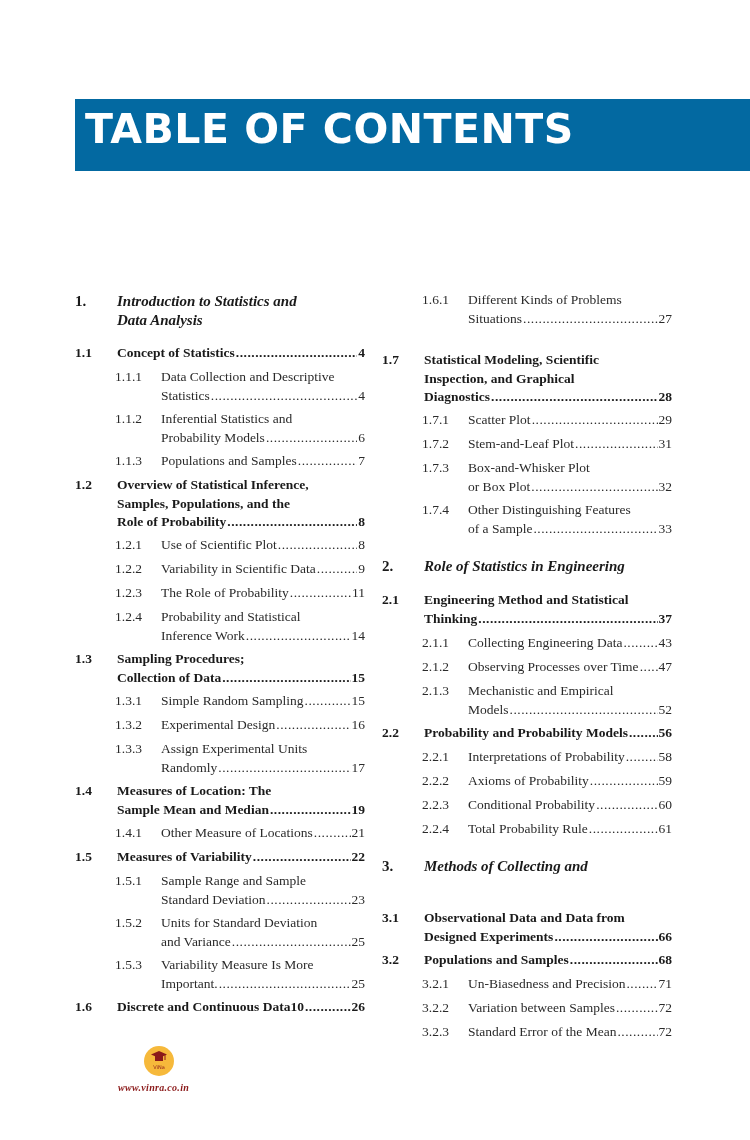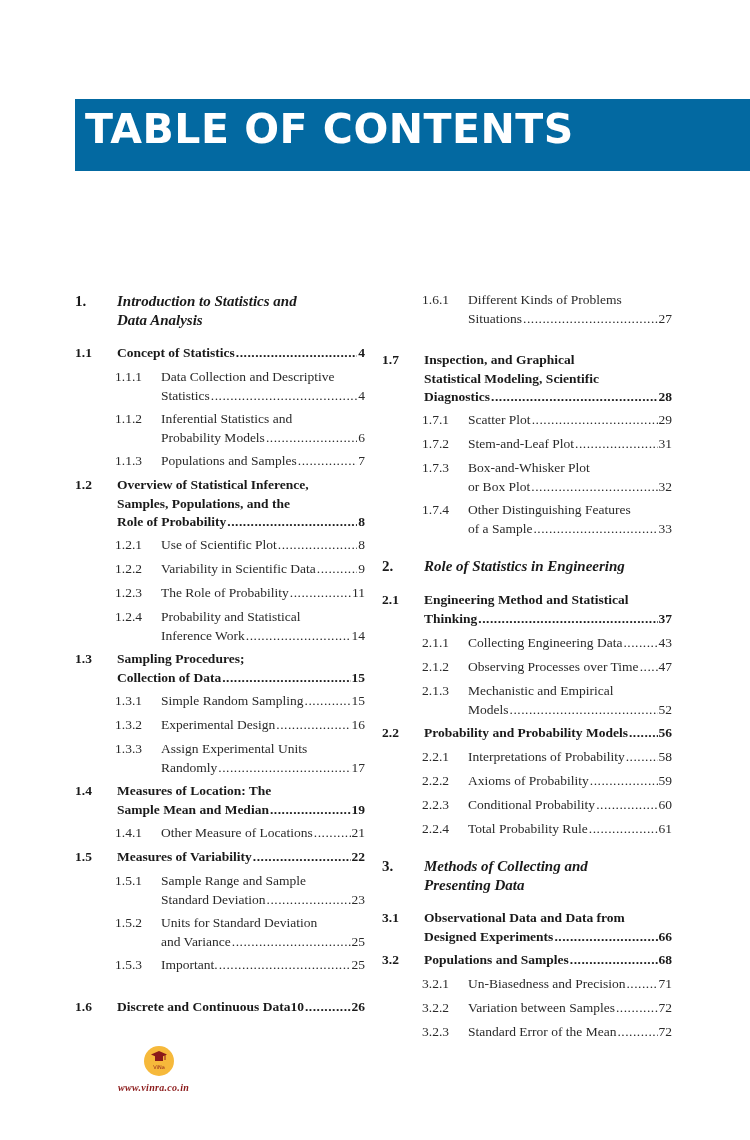--- a/index.html
+++ b/index.html
@@ -244,20 +244,21 @@
         <div class="line">
           <span class="t">and Variance</span>
           <span class="dots"></span>
           <span class="pg">25</span>
         </div>
       </div>
     </div>
     <div class="entry sub" style="top: 956px;">
       <span class="num">1.5.3</span>
       <div class="txt">
+        <div class="plain">Variability Measure Is More</div>
         <div class="line">
           <span class="t">Important.</span>
           <span class="dots"></span>
           <span class="pg">25</span>
         </div>
       </div>
     </div>
     <div class="entry section" style="top: 998px;">
       <span class="num">1.6</span>
       <div class="txt">
@@ -277,22 +278,22 @@
         <div class="line">
           <span class="t">Situations</span>
           <span class="dots"></span>
           <span class="pg">27</span>
         </div>
       </div>
     </div>
     <div class="entry section" style="top: 351px;">
       <span class="num">1.7</span>
       <div class="txt">
+        <div class="plain">Statistical Modeling, Scientific</div>
         <div class="plain">Inspection, and Graphical</div>
-        <div class="plain">Statistical Modeling, Scientific</div>
         <div class="line">
           <span class="t">Diagnostics</span>
           <span class="dots"></span>
           <span class="pg">28</span>
         </div>
       </div>
     </div>
     <div class="entry sub" style="top: 411px;">
       <span class="num">1.7.1</span>
       <div class="txt">
@@ -430,21 +431,20 @@
           <span class="t">Total Probability Rule</span>
           <span class="dots"></span>
           <span class="pg">61</span>
         </div>
       </div>
     </div>
     <div class="entry chapter" style="top: 857px;">
       <span class="num">3.</span>
       <div class="txt">
         <div class="plain">Methods of Collecting and</div>
-        <div class="plain">Presenting Data</div>
       </div>
     </div>
     <div class="entry section" style="top: 909px;">
       <span class="num">3.1</span>
       <div class="txt">
         <div class="plain">Observational Data and Data from</div>
         <div class="line">
           <span class="t">Designed Experiments</span>
           <span class="dots"></span>
           <span class="pg">66</span>

